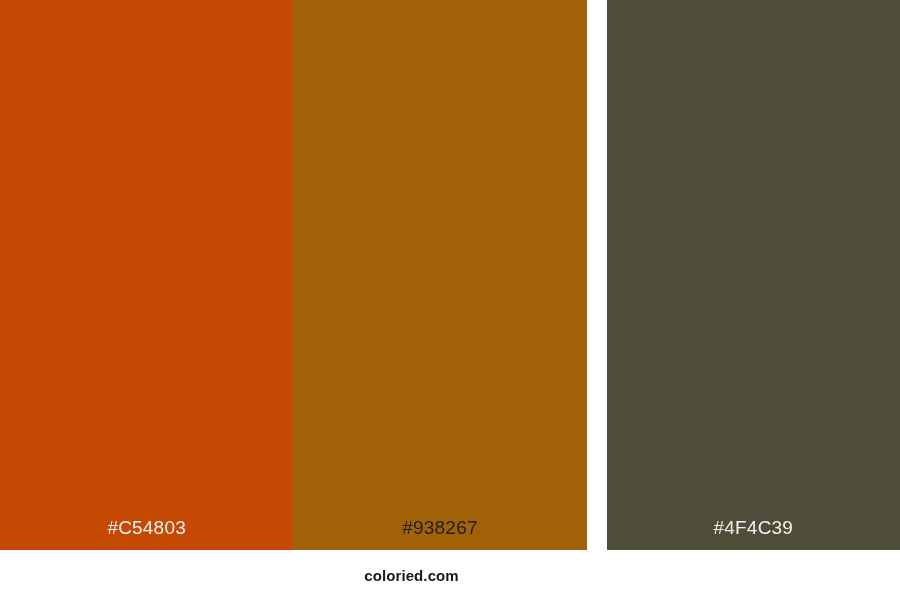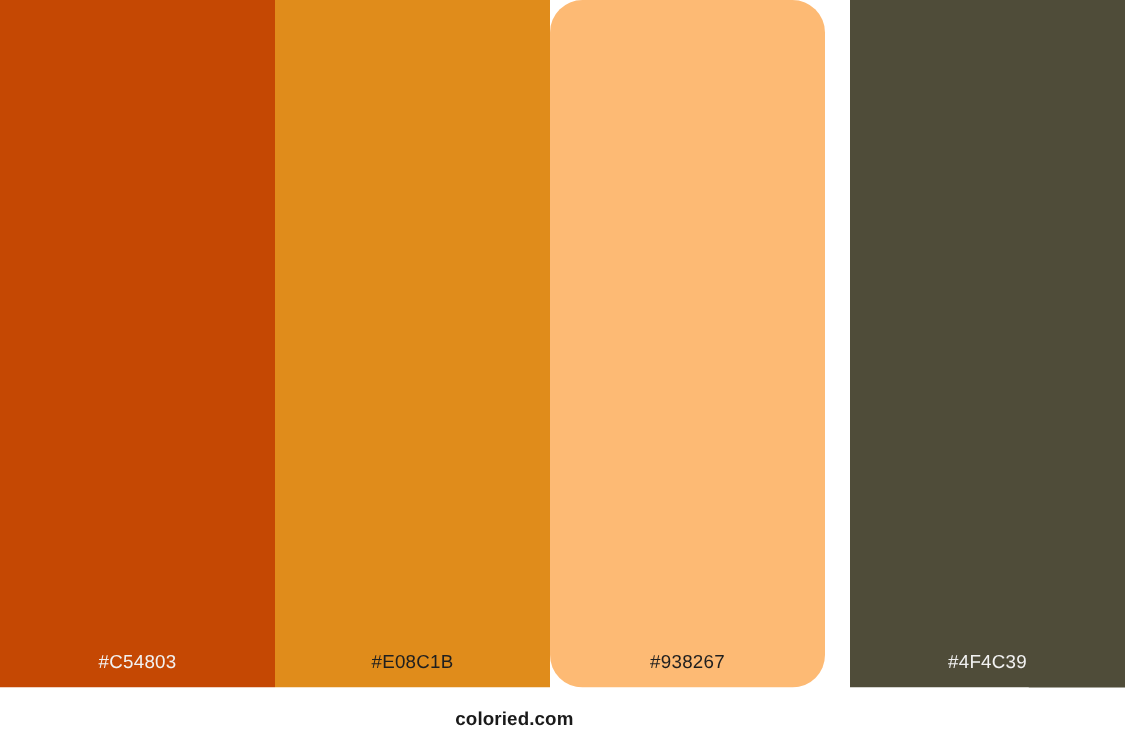--- a/index.html
+++ b/index.html
@@ -37,21 +37,21 @@
     display: flex;
     align-items: flex-end;
     justify-content: center;
     box-sizing: border-box;
   }
   .swatch-label {
     display: block;
     width: 100%;
     text-align: center;
     font-family: "Liberation Sans", sans-serif;
-    font-size: 15px;
+    font-size: 19px;
     font-weight: 400;
     letter-spacing: 0.2px;
     line-height: 1;
     padding-bottom: 13px;
     user-select: text;
   }
   .label-light {
     color: #f2f2f2;
   }
   .label-dark {
@@ -81,26 +81,23 @@
 <body>
 
 <div class="page">
 
   <div class="palette">
 
     <div class="swatch" style="background-color: rgb(197, 72, 3);">
       <span class="swatch-label label-light">#C54803</span>
     </div>
 
-    <div class="swatch" style="background-color: rgb(224, 140, 27);">
-      <span class="swatch-label label-dark">#E08C1B</span>
-    </div>
 
 
-    <div class="swatch" style="background-color: #fdba74; border-radius: 26px;">
+    <div class="swatch" style="background-color: #a16207;">
       <span class="swatch-label label-dark">#938267</span>
     </div>
 
     <div class="swatch" style="background-color: rgb(79, 76, 57); margin-left: 20px;">
       <span class="swatch-label label-light">#4F4C39</span>
     </div>
 
   </div>
 
   <div class="footer">

